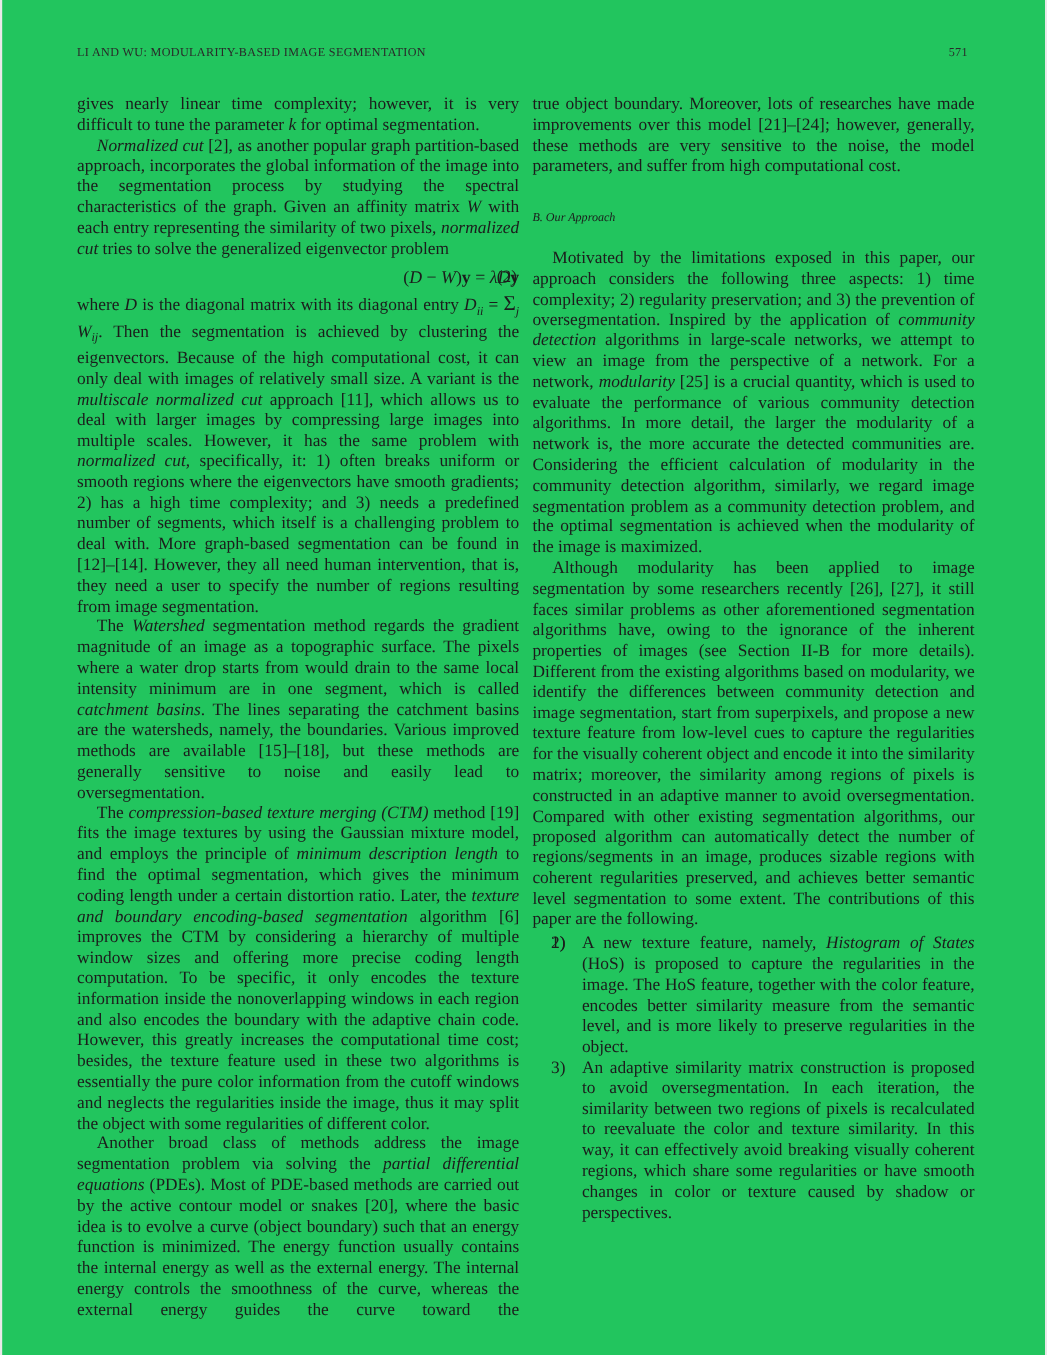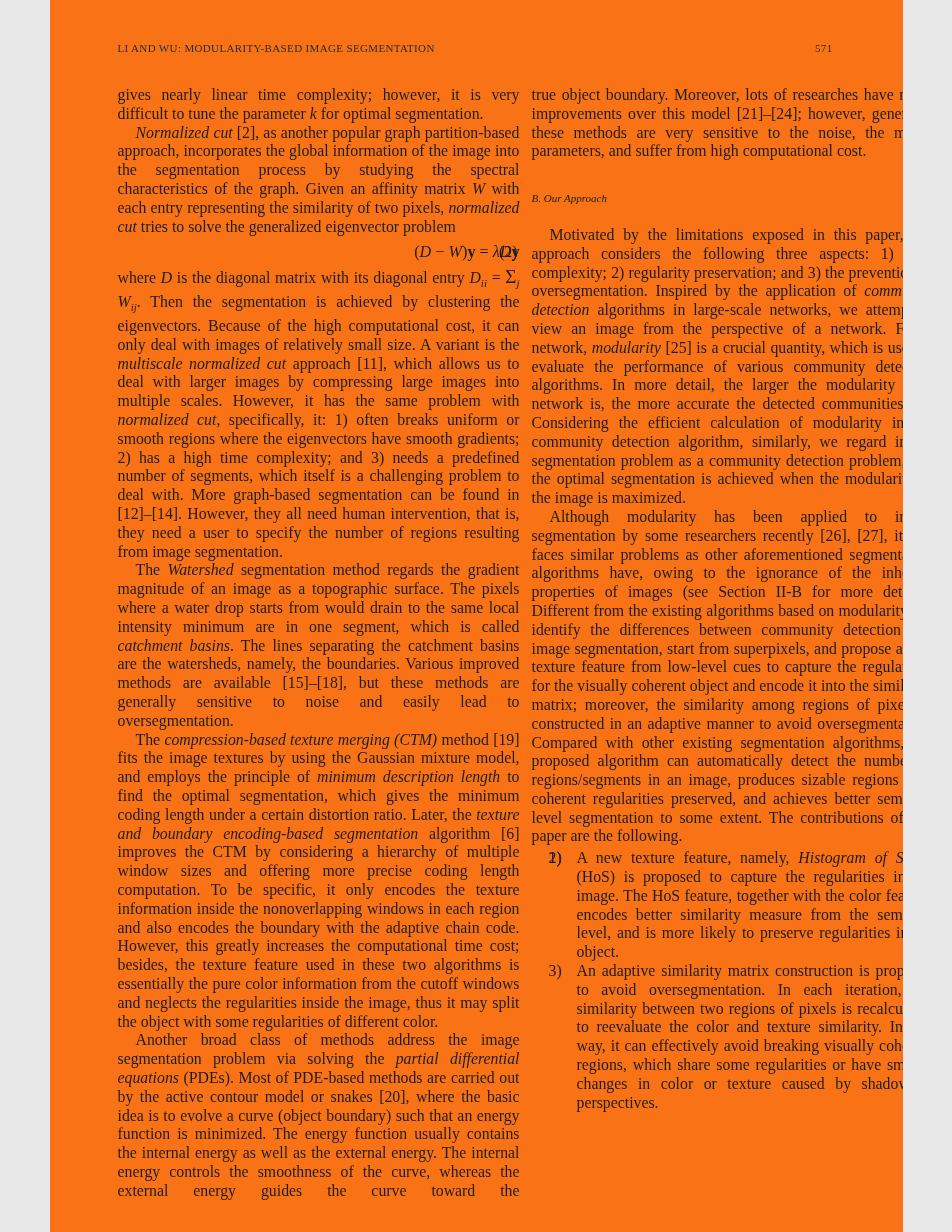--- a/index.html
+++ b/index.html
@@ -1,18 +1,18 @@
 <!DOCTYPE html>
 <html><head>
 <meta charset="utf-8">
 <style>
   html, body { margin: 0; padding: 0; background: #e8e8e8; }
   .page {
-    width: 853px; height: 1232px;
-    background: #f97316;
+    width: 948px; height: 1232px;
+    background: #22c55e;
     position: relative;
     font-family: "Liberation Serif", serif;
     color: #1c1c1c;
     overflow: hidden;
     margin: 0 auto;
   }
   .running-header {
     position: absolute;
     top: 42px; left: 68px; right: 70px;
     display: flex;

